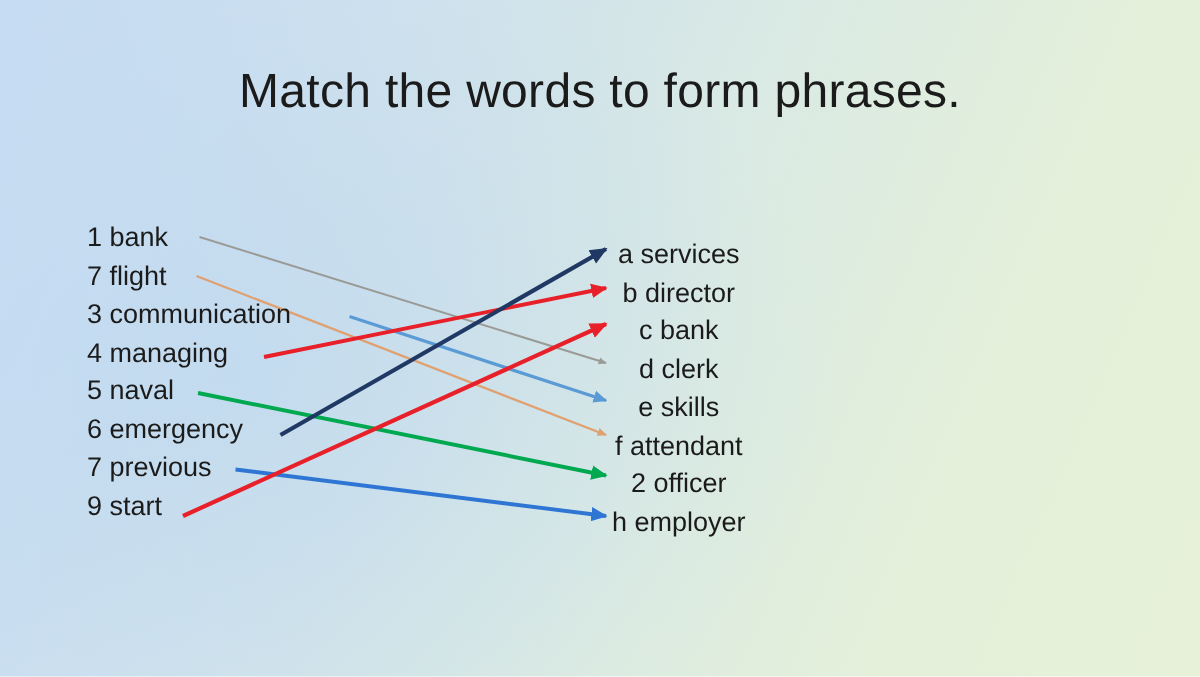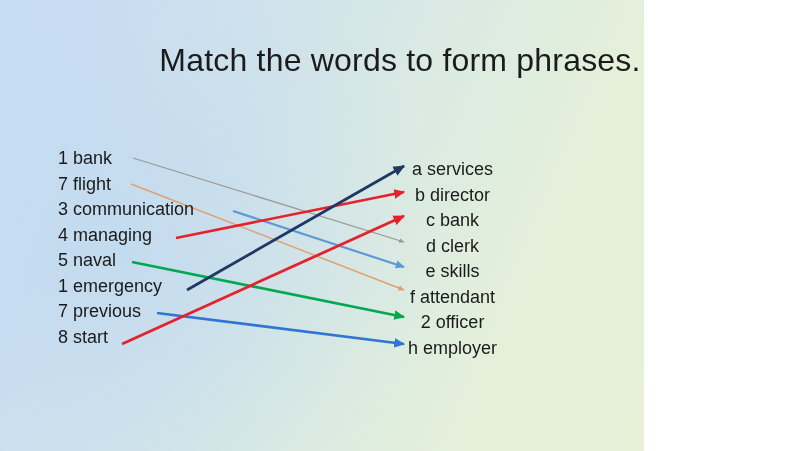--- a/index.html
+++ b/index.html
@@ -7,21 +7,21 @@
     padding: 0;
   }
   body {
     width: 800px;
     height: 451px;
     overflow: hidden;
     font-family: "Liberation Sans", sans-serif;
   }
   #slide {
     position: relative;
-    width: 644px;
+    width: 800px;
     height: 451px;
     background: linear-gradient(113deg,
         #c6dcf2 0%,
         #cbdff0 18%,
         #d2e4ea 38%,
         #dcebe2 58%,
         #e4f0da 78%,
         #e6f1d8 100%);
     overflow: hidden;
   }
@@ -117,23 +117,23 @@
       <line x1="157" y1="313" x2="404" y2="344" stroke="#2e75d4" stroke-width="2.6" stroke-linecap="butt" marker-end="url(#arrow6)"></line>
       <line x1="122" y1="344" x2="404" y2="216" stroke="#e8202a" stroke-width="2.8" stroke-linecap="butt" marker-end="url(#arrow7)"></line>
     </svg>
 
   <div id="left-column" class="column">
     <div class="word-item">1 bank</div>
     <div class="word-item">7 flight</div>
     <div class="word-item">3 communication</div>
     <div class="word-item">4 managing</div>
     <div class="word-item">5 naval</div>
-    <div class="word-item">1 emergency</div>
+    <div class="word-item">6 emergency</div>
     <div class="word-item">7 previous</div>
-    <div class="word-item">8 start</div>
+    <div class="word-item">9 start</div>
   </div>
 
   <div id="right-column" class="column">
     <div class="word-item">a services</div>
     <div class="word-item">b director</div>
     <div class="word-item">c bank</div>
     <div class="word-item">d clerk</div>
     <div class="word-item">e skills</div>
     <div class="word-item">f attendant</div>
     <div class="word-item">2 officer</div>

